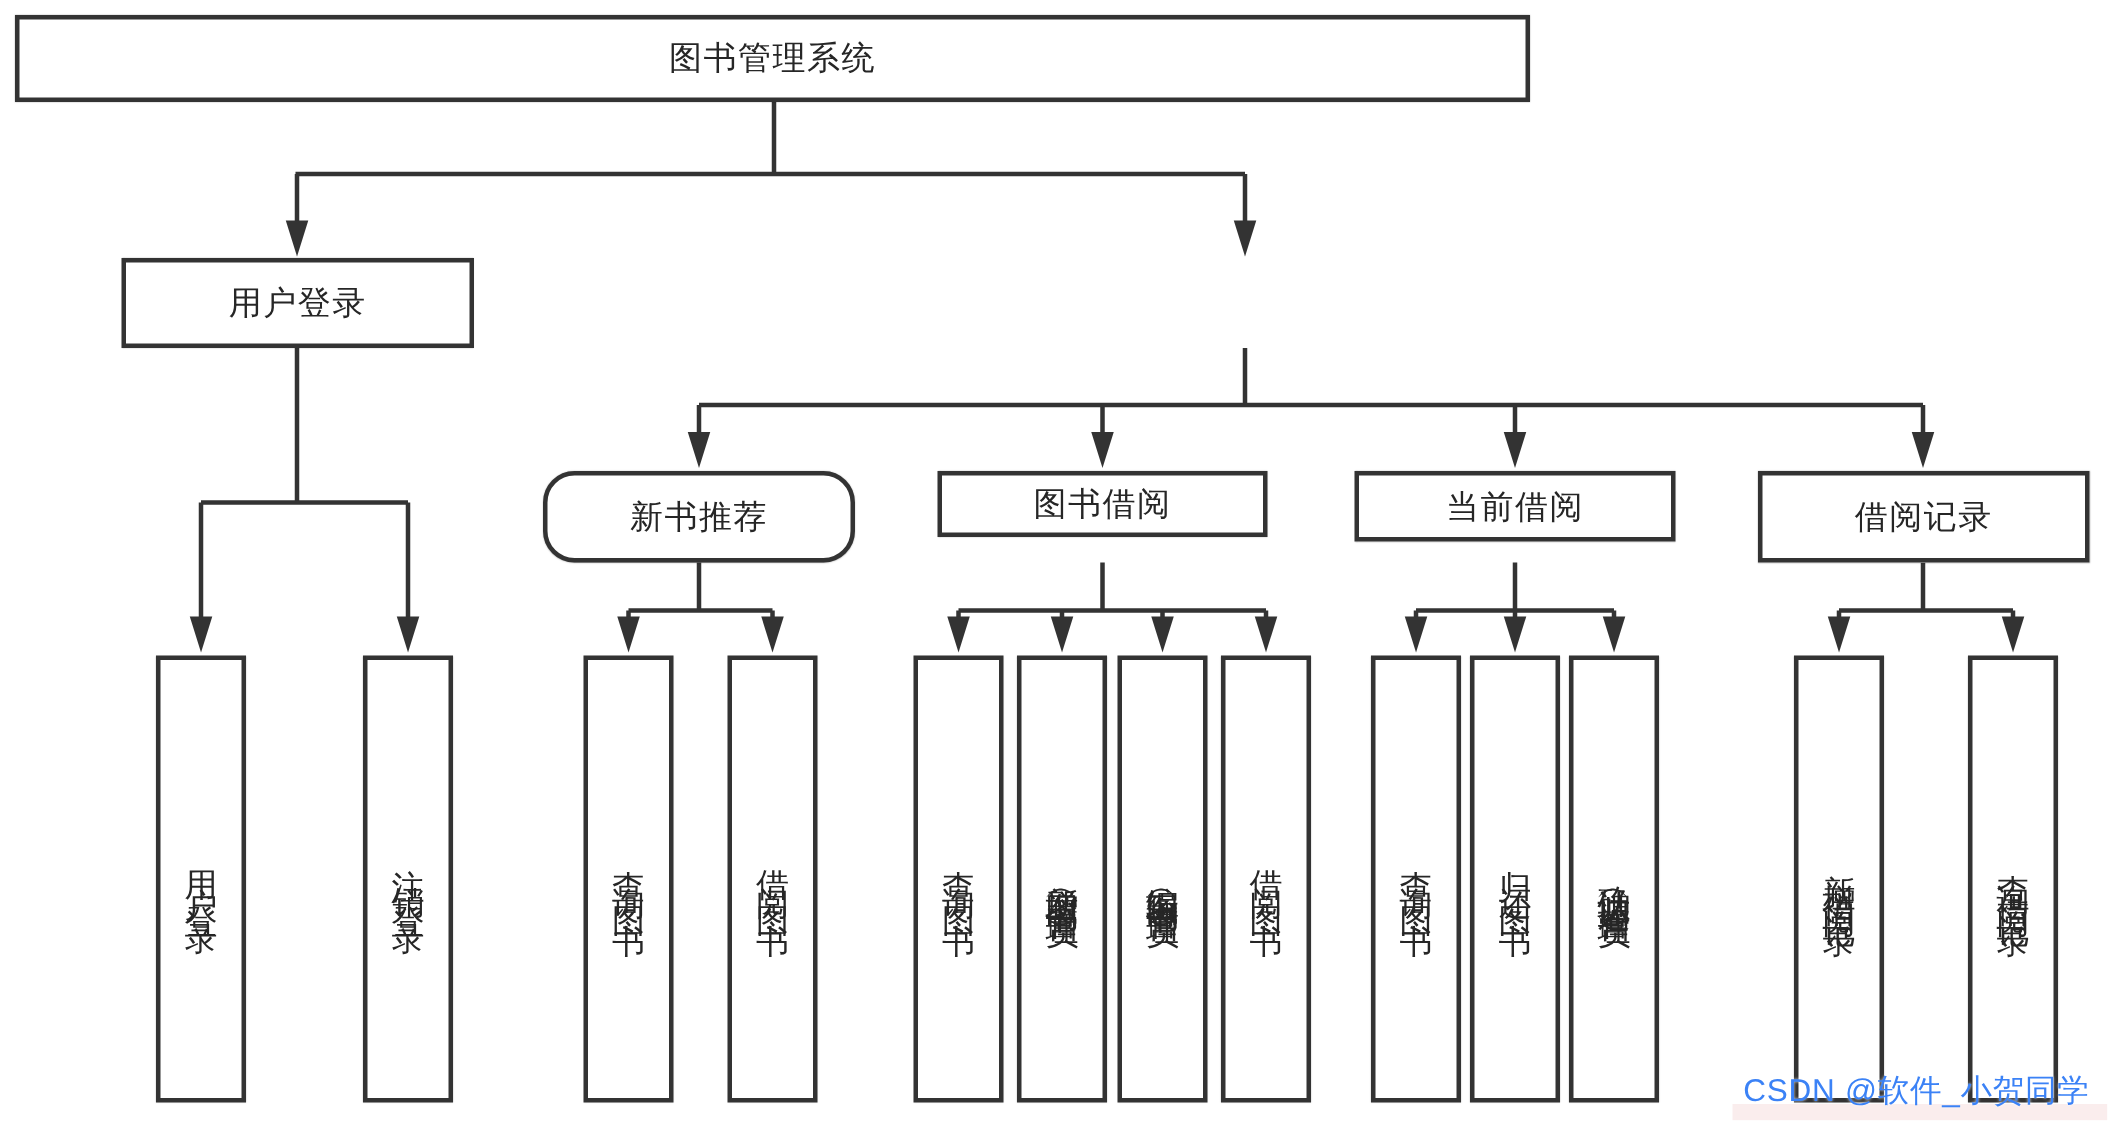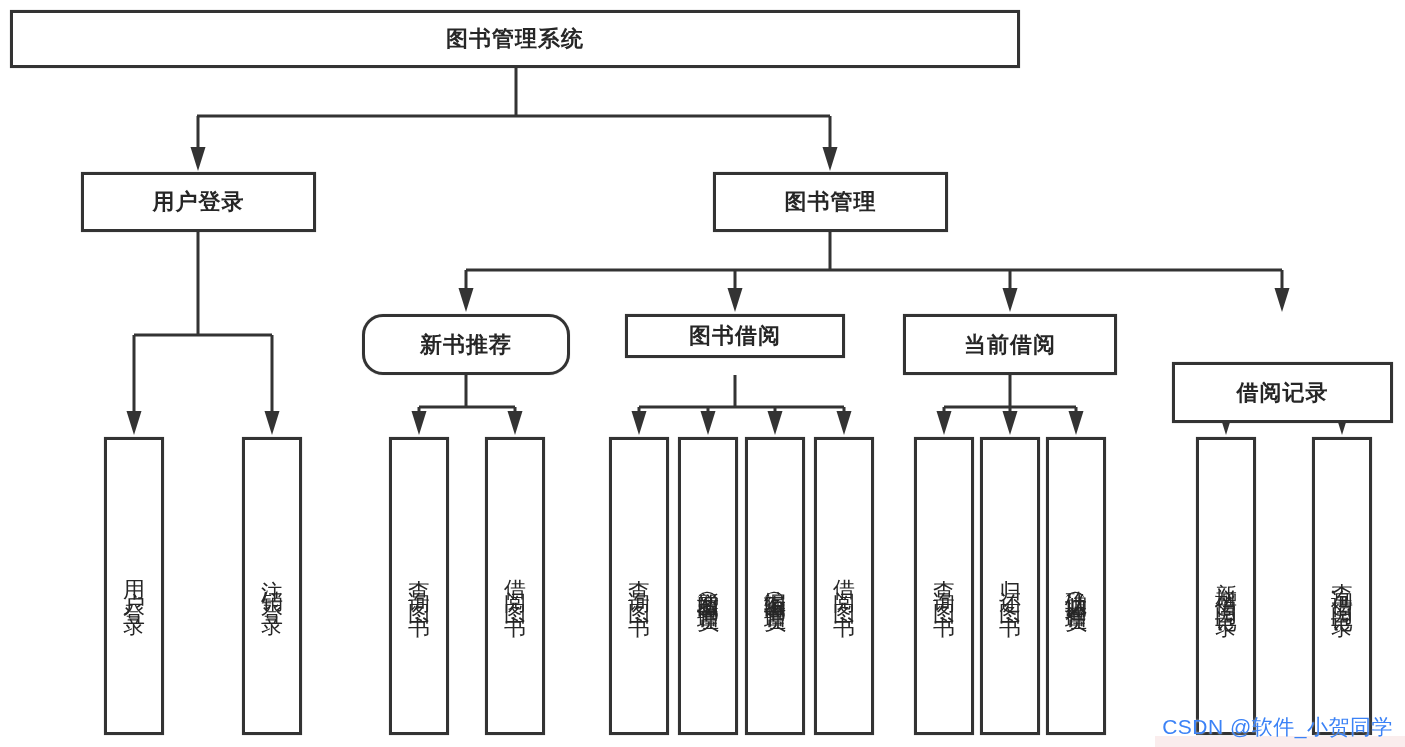--- a/index.html
+++ b/index.html
@@ -23,21 +23,21 @@
     border: 3px solid #333333;
     background: #ffffff;
     display: flex;
     align-items: center;
     justify-content: center;
     color: #262626;
     font-size: 22px;
     line-height: 1;
     box-shadow: 0 0 1px rgba(0,0,0,0.35);
   }
-  .hbox { letter-spacing: 1px; font-weight: bold; }
+  .hbox { letter-spacing: 1px; }
   .vbox {
     writing-mode: vertical-rl;
     text-orientation: mixed;
   }
   .vbox span { display: block; }
   .ls-4  { letter-spacing: 12px; }
   .ls-6  { letter-spacing: 7px;  }
   .ls-10 { letter-spacing: 3px;  }
   .watermark {
     position: absolute;
@@ -110,34 +110,31 @@
     </g>
   </svg>
 
   <div class="box hbox" style="left:10px; top:10px; width:1010px; height:58px;">
     <span>图书管理系统</span>
   </div>
 
   <div class="box hbox" style="left:81px; top:172px; width:235px; height:60px;">
     <span>用户登录</span>
   </div>
-  <div class="box hbox" style="left:713px; top:172px; width:235px; height:60px;">
-    <span>图书管理</span>
-  </div>
 
   <div class="box hbox" style="left:362px; top:314px; width:208px; height:61px;border-radius:21px;">
     <span>新书推荐</span>
   </div>
   <div class="box hbox" style="left:625px; top:314px; width:220px; height:44px;">
     <span>图书借阅</span>
   </div>
-  <div class="box hbox" style="left:903px; top:314px; width:214px; height:61px;">
+  <div class="box hbox" style="left:903px; top:314px; width:214px; height:47px;">
     <span>当前借阅</span>
   </div>
-  <div class="box hbox" style="left:1172px; top:314px; width:221px; height:61px;margin-top:48px;">
+  <div class="box hbox" style="left:1172px; top:314px; width:221px; height:61px;">
     <span>借阅记录</span>
   </div>
 
   <div class="box vbox" style="left:104px; top:437px; width:60px; height:298px;">
     <span class="ls-4">用户登录</span>
   </div>
   <div class="box vbox" style="left:242px; top:437px; width:60px; height:298px;">
     <span class="ls-4">注销登录</span>
   </div>
 

